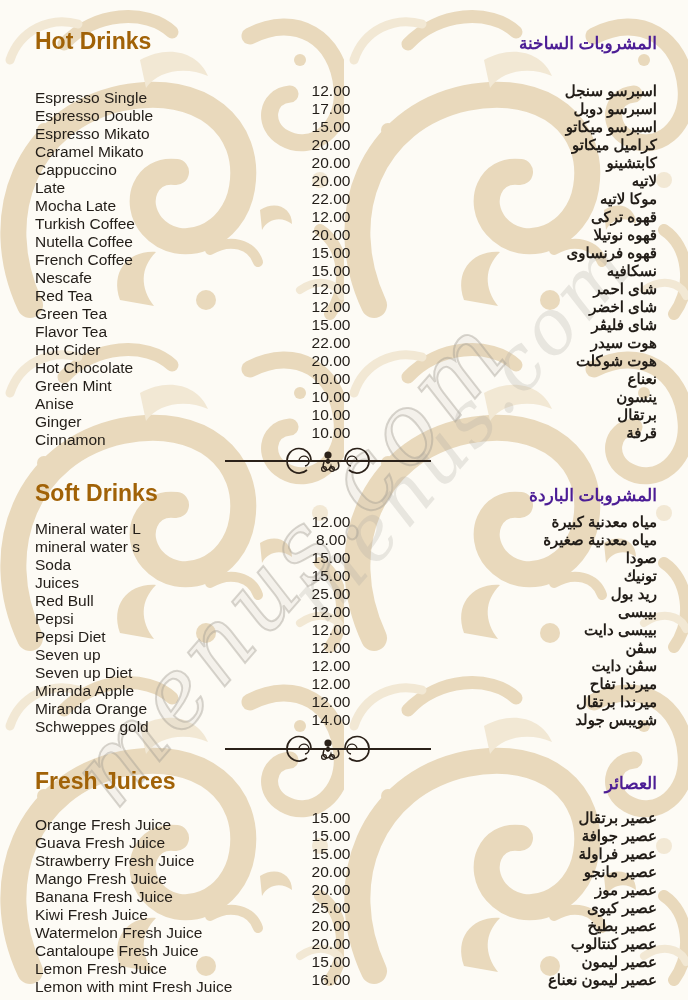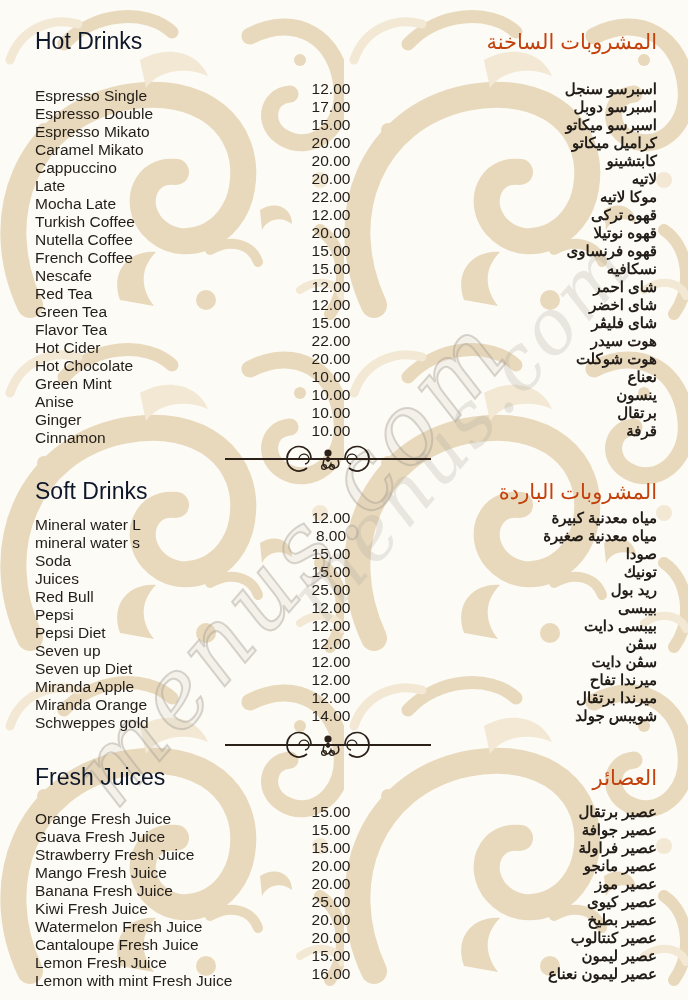--- a/index.html
+++ b/index.html
@@ -17,22 +17,22 @@
   }
   .watermark2{
     position:absolute;left:110px;top:385px;width:700px;text-align:center;
     font-family:"DejaVu Serif",serif;font-style:italic;font-size:76px;letter-spacing:4px;
     color:rgba(172,166,158,0.25);transform:rotate(-49deg);transform-origin:center;
     white-space:nowrap;pointer-events:none;
   }
   .content{position:absolute;left:0;top:0;width:688px;height:1000px;
     box-sizing:border-box;padding:27px 31px 0 35px;}
   .sec-head{display:flex;justify-content:space-between;align-items:baseline;}
-  .en-title{font-size:23px;line-height:28px;margin:0;font-weight:normal;color:#0f172a;}
-  .ar-title{font-size:21px;line-height:28px;font-weight:normal;direction:rtl;color:#c2410c;}
+  .en-title{font-size:23px;line-height:28px;margin:0;font-weight:bold;color:#a16207;}
+  .ar-title{font-size:17px;line-height:28px;font-weight:bold;direction:rtl;color:#4c1d95;}
   .row{display:grid;grid-template-columns:262px 68px 1fr;height:18px;line-height:18px;
     font-size:15.5px;}
   .row .en{white-space:nowrap;margin-top:7px;}
   .row .price{text-align:center;white-space:nowrap;}
   .row .ar{text-align:right;direction:rtl;font-weight:bold;font-size:15px;white-space:nowrap;}
   .sec-hot .sec-head{margin-bottom:24px;}
   .sec-soft .sec-head{margin-bottom:3px;}
   .sec-juice .sec-head{margin-bottom:11px;}
   .divider{width:206px;height:28px;margin:5px 0 0 190px;}
   .divider.d2{margin-top:6px;}

